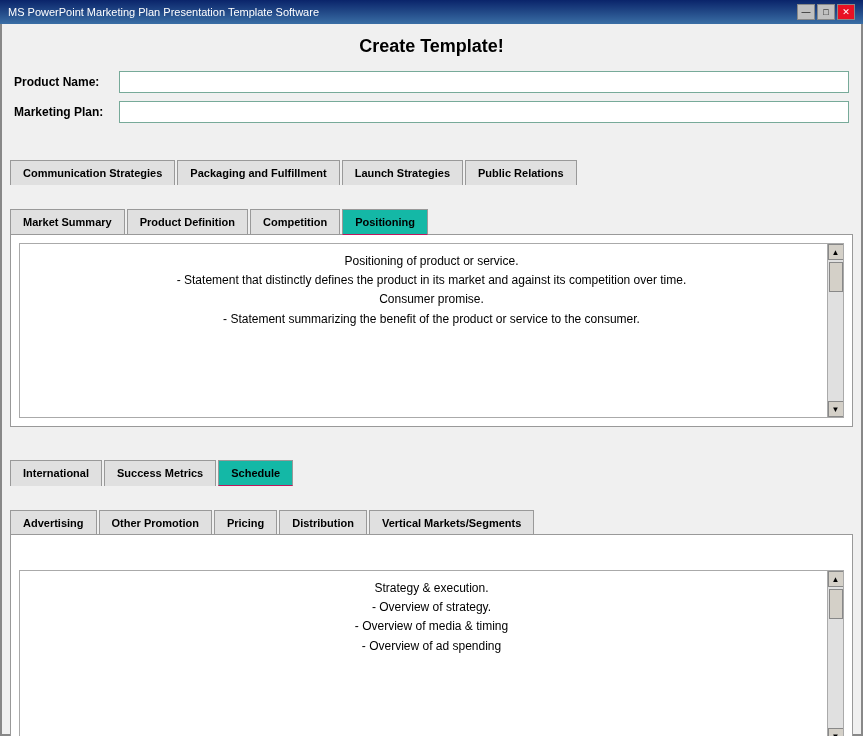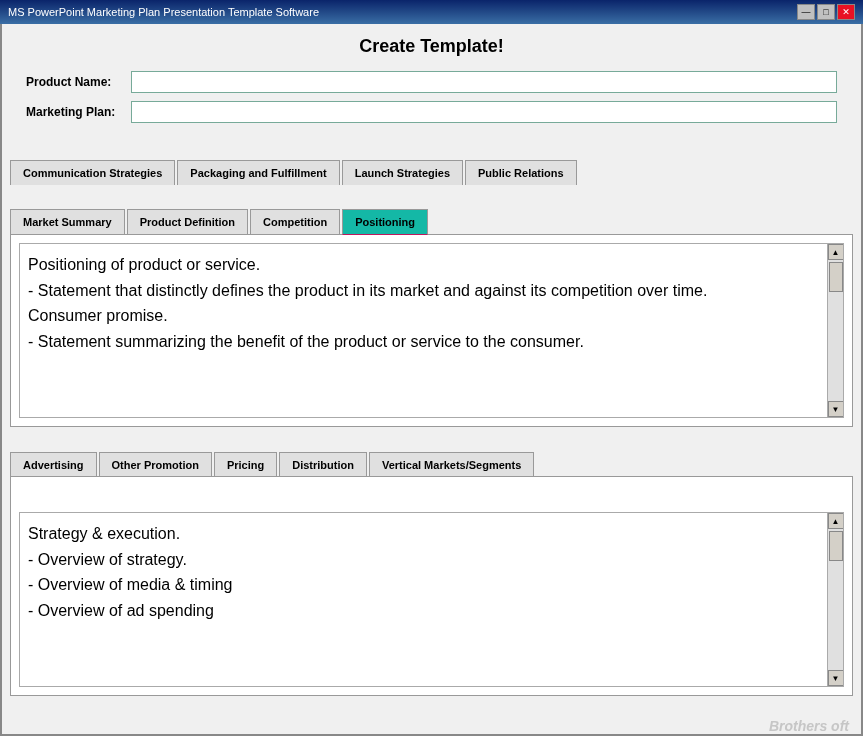--- a/index.html
+++ b/index.html
@@ -52,21 +52,21 @@
     .page-title {
       text-align: center;
       font-size: 18px;
       font-weight: bold;
       padding: 12px 0 10px 0;
       color: #000;
     }
     .form-row {
       display: flex;
       align-items: center;
-      padding: 4px 24px;
+      padding: 4px 12px;
       gap: 5px;
     }
     .form-label {
       font-weight: bold;
       font-size: 12px;
       white-space: nowrap;
       width: 100px;
     }
     .form-input {
       flex: 1;
@@ -113,23 +113,24 @@
     .text-area-box {
       width: 100%;
       border: 1px solid #aaa;
       background: white;
       height: 175px;
       position: relative;
       overflow: hidden;
     }
     .text-area-inner {
       padding: 8px;
-      font-size: 16px;
+      font-size: 12px;
       line-height: 1.6;
       color: #000;
+      text-align: center;
     }
     .scrollbar {
       position: absolute;
       right: 0;
       top: 0;
       width: 16px;
       height: 100%;
       background: #e0e0e0;
       border-left: 1px solid #aaa;
       display: flex;
@@ -220,20 +221,27 @@
           <div class="scrollbar">
             <div class="scroll-arrow">▲</div>
             <div class="scroll-thumb"></div>
             <div style="flex:1"></div>
             <div class="scroll-arrow">▼</div>
           </div>
         </div>
       </div>
     </div>
 
+    <div class="second-tabs-section">
+      <div class="tab-row">
+        <div class="tab">International</div>
+        <div class="tab">Success Metrics</div>
+        <div class="tab active">Schedule</div>
+      </div>
+    </div>
 
     <div style="margin: 0 8px;">
       <div class="tab-row">
         <div class="tab">Advertising</div>
         <div class="tab">Other Promotion</div>
         <div class="tab">Pricing</div>
         <div class="tab">Distribution</div>
         <div class="tab">Vertical Markets/Segments</div>
       </div>
       <div class="tab-content">

